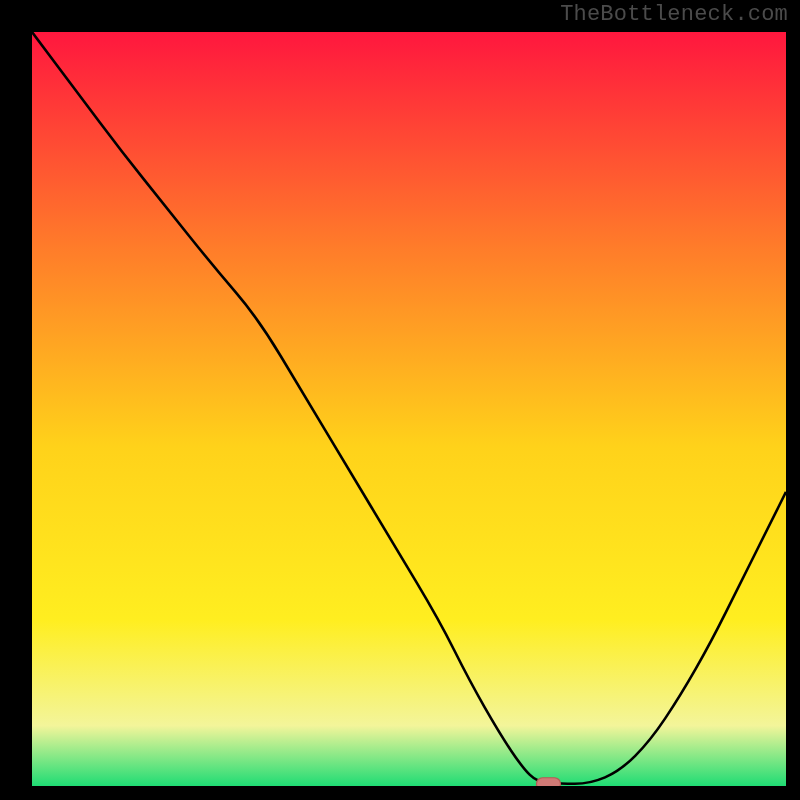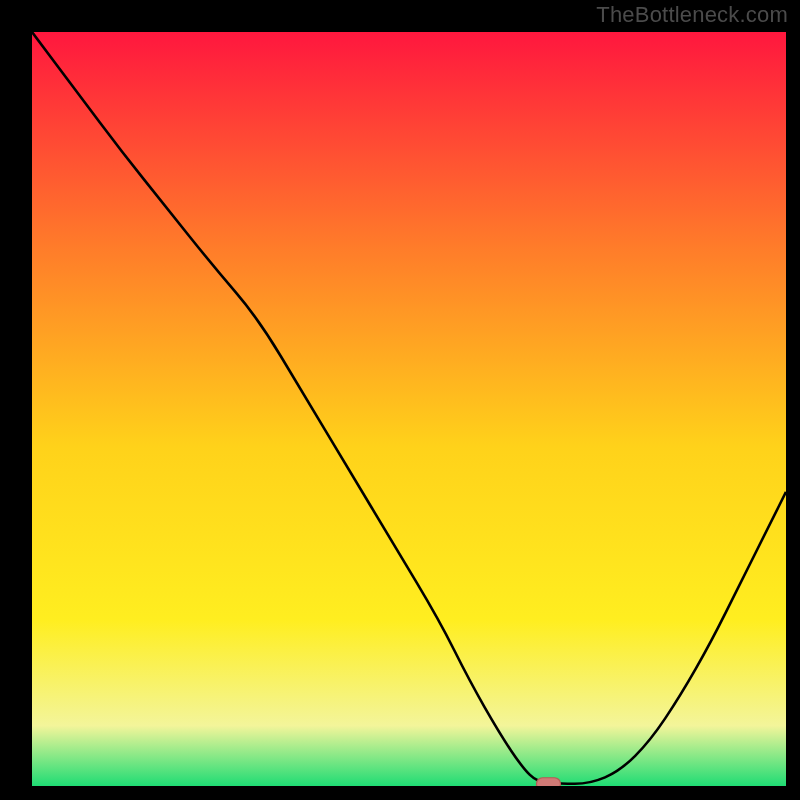--- a/index.html
+++ b/index.html
@@ -14,21 +14,21 @@
     position: relative;
     width: 800px;
     height: 800px;
     background: #000;
   }
   .attribution {
     position: absolute;
     top: 2px;
     right: 12px;
     color: #4b4b4b;
-    font-family: Liberation Sans, sans-serif;
+    font-family: Liberation Mono, monospace;
     font-size: 22px;
     font-weight: 500;
     letter-spacing: 0.2px;
     z-index: 20;
     user-select: none;
   }
   svg.plot {
     position: absolute;
     left: 32px;
     top: 32px;

